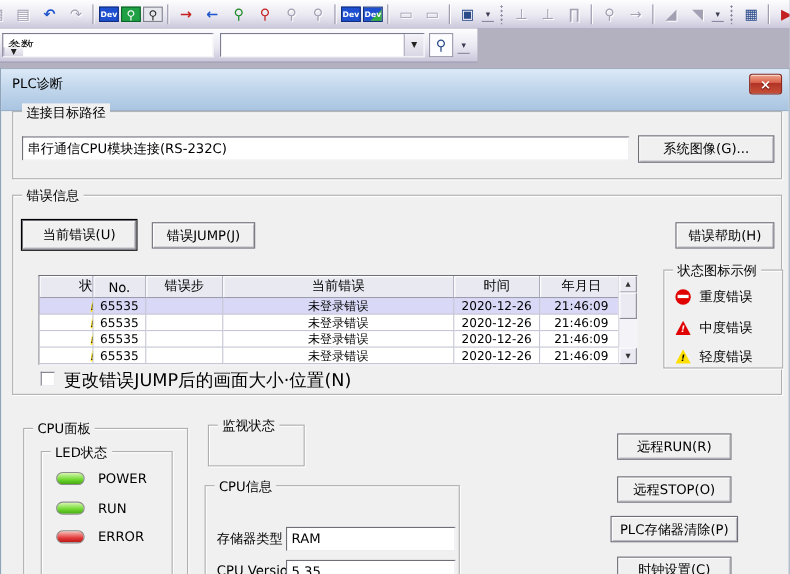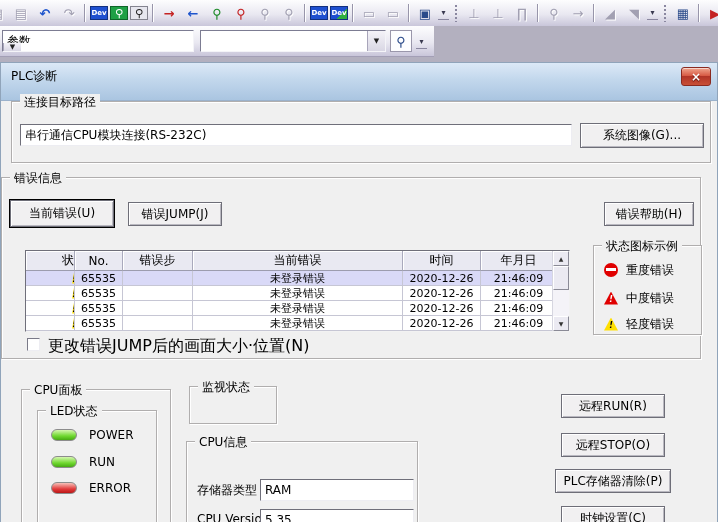--- a/index.html
+++ b/index.html
@@ -61,21 +61,21 @@
   .field{position:absolute;background:#fff;border:1px solid;border-color:#6f6f7a #ededf2 #ededf2 #6f6f7a;
     font-size:12px;line-height:20px;padding:0 4px;overflow:hidden;white-space:nowrap;box-sizing:border-box;}
   .f-path{left:8px;top:22px;width:552px;height:22px;}
 
   .btn{position:absolute;display:flex;align-items:center;justify-content:center;font-size:12px;
     font-family:inherit;background:#f1f0f1;border:1px solid #6e6e78;
     box-shadow:inset 1px 1px 0 #fff,inset -1px -1px 0 #b9b8c0;color:#000;padding:4px;white-space:nowrap;box-sizing:border-box;}
   .b-sys{left:568px;top:21px;width:124px;height:25px;}
   .btn-default{box-shadow:0 0 0 1px #000,inset 1px 1px 0 #fff,inset -1px -1px 0 #b9b8c0;}
 
-  .gb-err{left:0;top:88px;width:700px;height:182px;}
+  .gb-err{left:10px;top:88px;width:700px;height:182px;}
   .b-cur{left:8px;top:22px;width:104px;height:27px;}
   .b-jump{left:126px;top:24px;width:94px;height:24px;}
   .b-help{left:602px;top:24px;width:90px;height:24px;}
 
   
   .tbl{position:absolute;left:23px;top:72px;width:545px;height:82px;background:#fff;
     border:1px solid;border-color:#6f6f7a #f2f2f2 #f2f2f2 #6f6f7a;box-sizing:border-box;}
   .thead{display:flex;height:20px;}
   .th{background:#e9e9f2;border-right:1px solid #a9a9bc;border-bottom:1px solid #9c9cae;box-shadow:inset 1px 1px 0 #fff;
     font-size:12px;display:flex;align-items:center;justify-content:center;box-sizing:border-box;overflow:hidden;white-space:nowrap;}

